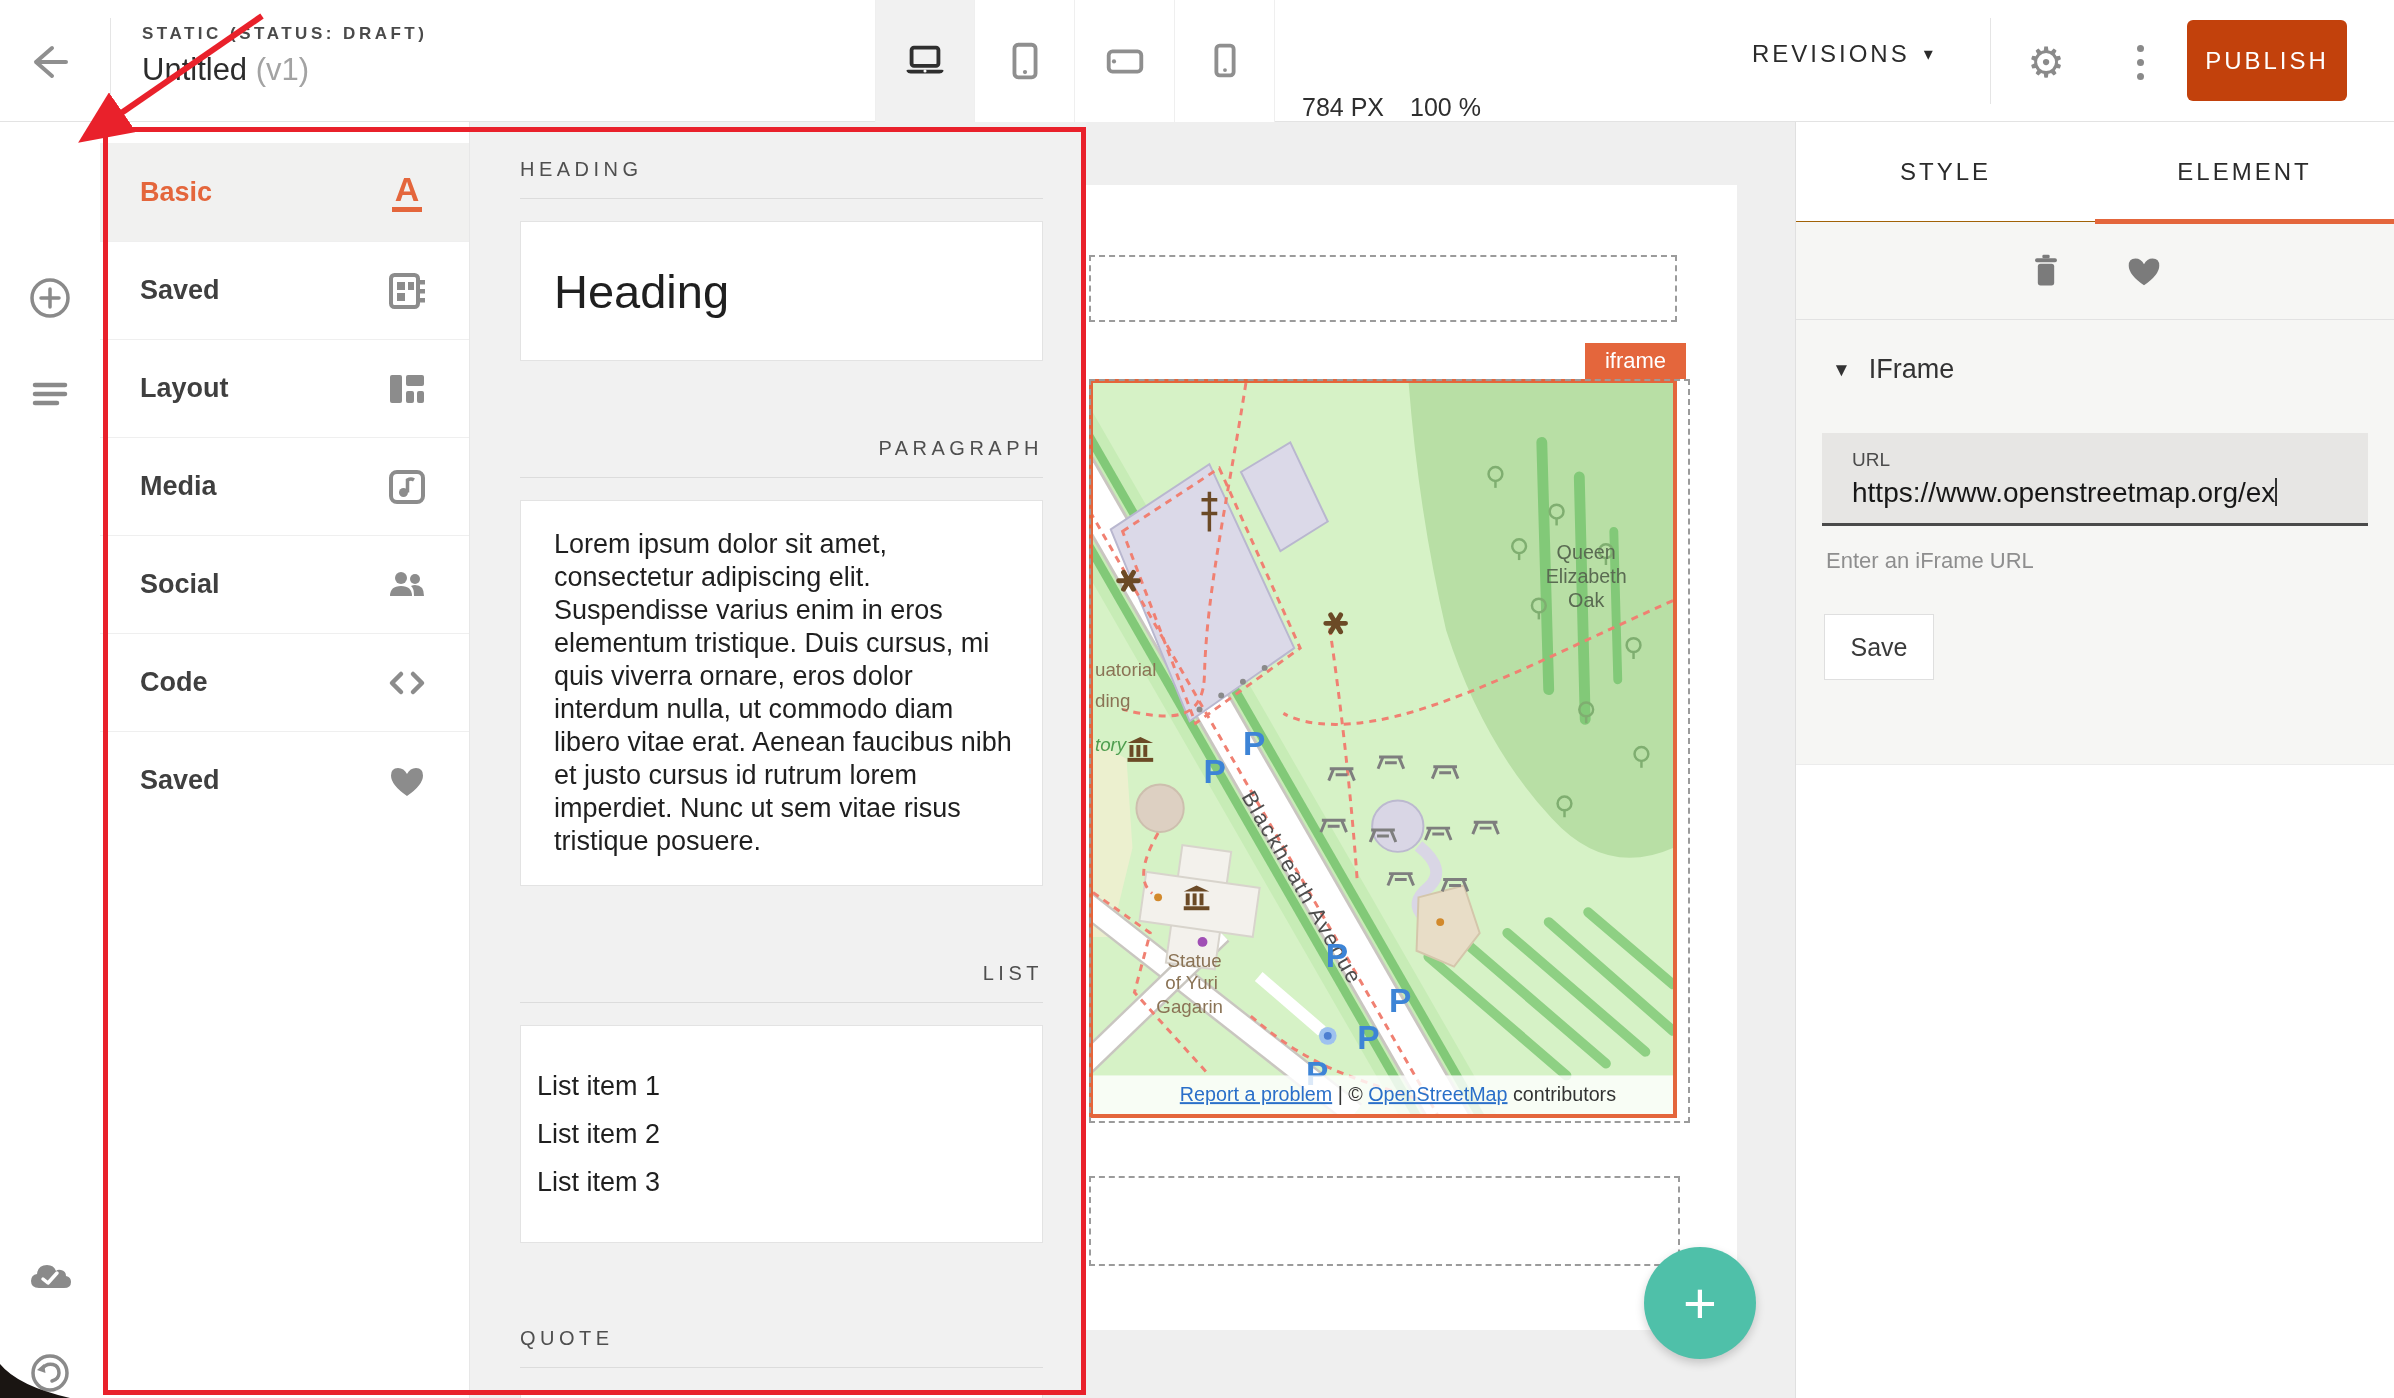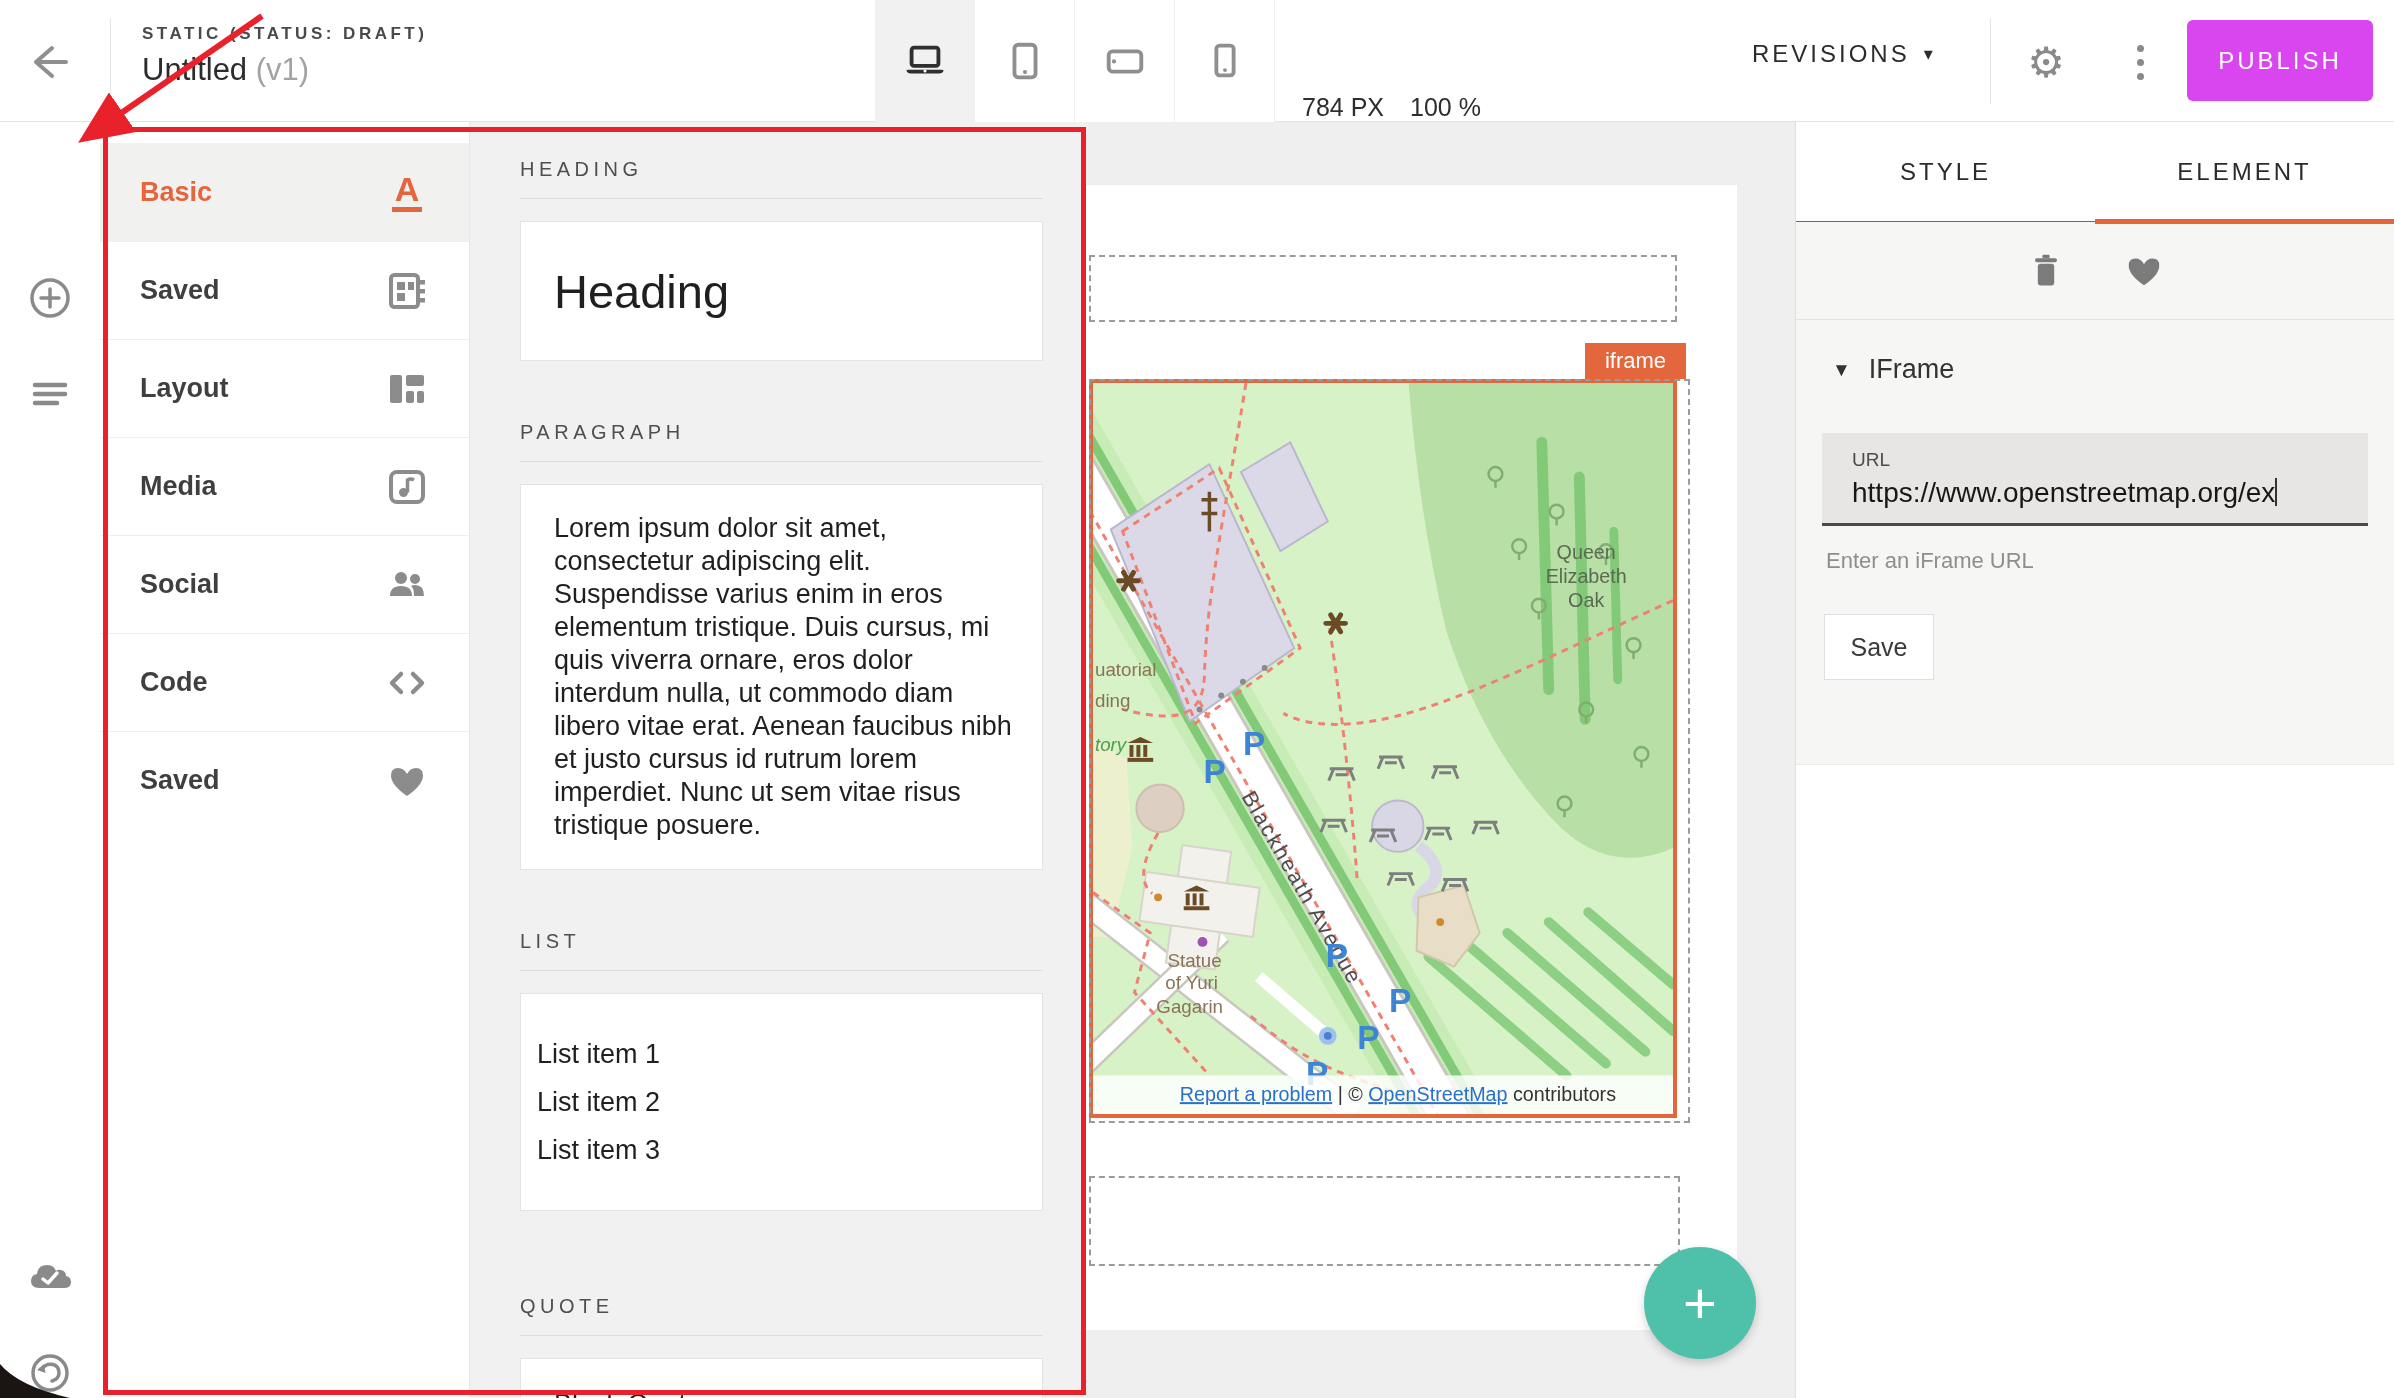--- a/index.html
+++ b/index.html
@@ -25,22 +25,22 @@
     gap:26px; font-size:25px; color:#2e2e2e; }
   .revisions { position:absolute; left:1752px; top:0; height:108px; display:flex; align-items:center;
     gap:14px; font-size:24px; letter-spacing:3px; color:#2b2b2b; cursor:pointer; }
   .revisions .caret { font-size:18px; color:#2b2b2b; }
   .tb-vdiv2 { position:absolute; left:1990px; top:18px; width:1px; height:86px; background:#e5e5e5; }
   .gear-btn { position:absolute; left:2020px; top:36px; width:52px; height:52px; font-size:42px;
     color:#8a8a8a; display:flex; align-items:center; justify-content:center; cursor:pointer; }
   .dots-btn { position:absolute; left:2122px; top:36px; width:36px; height:52px; display:flex;
     flex-direction:column; align-items:center; justify-content:center; gap:7px; cursor:pointer; }
   .dots-btn i { width:7px; height:7px; border-radius:50%; background:#8a8a8a; }
-  .publish-btn { position:absolute; left:2187px; top:20px; width:186px; height:81px; border:none;
-    border-radius:6px; background:#d946ef; color:#fff; font-size:24px; letter-spacing:3px;
+  .publish-btn { position:absolute; left:2187px; top:20px; width:160px; height:81px; border:none;
+    border-radius:6px; background:#c2410c; color:#fff; font-size:24px; letter-spacing:3px;
     font-family:inherit; cursor:pointer; }
 
   
   .rail { position:absolute; left:0; top:122px; width:100px; bottom:0; background:#fff; z-index:5; }
   .rail-icon { position:absolute; left:24px; width:52px; height:52px; cursor:pointer; }
 
   
   .cat-panel { position:absolute; left:100px; top:122px; width:370px; bottom:0; background:#fff;
     border-right:1px solid #e7e7e7; z-index:5; padding-top:21px; }
   .cat-row { position:relative; height:98px; display:flex; align-items:center;
@@ -59,21 +59,21 @@
   .sec-label { font-size:20px; letter-spacing:4.5px; color:#4f4f4f; font-weight:500; }
   .sec-divider { border:none; border-top:1px solid #dcdcdc; margin-top:17px; }
   .el-card { background:#fff; border:1px solid #e3e3e3; margin-top:22px; }
   .card-heading { height:140px; display:flex; align-items:center; padding-left:33px;
     font-size:47px; color:#1f1f1f; cursor:pointer; }
   .card-paragraph { padding:27px 18px 27px 33px; font-size:27px; line-height:33px; color:#1f1f1f;
     cursor:pointer; }
   .card-list { padding:36px 16px; cursor:pointer; }
   .card-list div { font-size:27px; line-height:48px; color:#1f1f1f; }
   .card-quote { height:220px; padding:30px 33px; font-size:27px; color:#1f1f1f; cursor:pointer; }
-  .gap-lg { margin-top:60px; }
+  .gap-lg { margin-top:76px;text-align:right; }
   .gap-xl { margin-top:84px; }
 
   
   .canvas { position:absolute; left:1086px; top:122px; width:709px; bottom:0; background:#efefef; }
   .page { position:absolute; left:0; top:63px; width:651px; height:1145px; background:#fff; }
   .dashed-box { position:absolute; border:2px dashed #9b9b9b; background:#fff; }
   .dash1 { left:3px; top:133px; width:588px; height:67px; }
   .dash2 { left:3px; top:1054px; width:591px; height:90px; }
   .iframe-el { position:absolute; left:3px; top:257px; width:588px; height:739px;
     border:4px solid #e4663c; background:#d6f2c6; cursor:pointer; }

